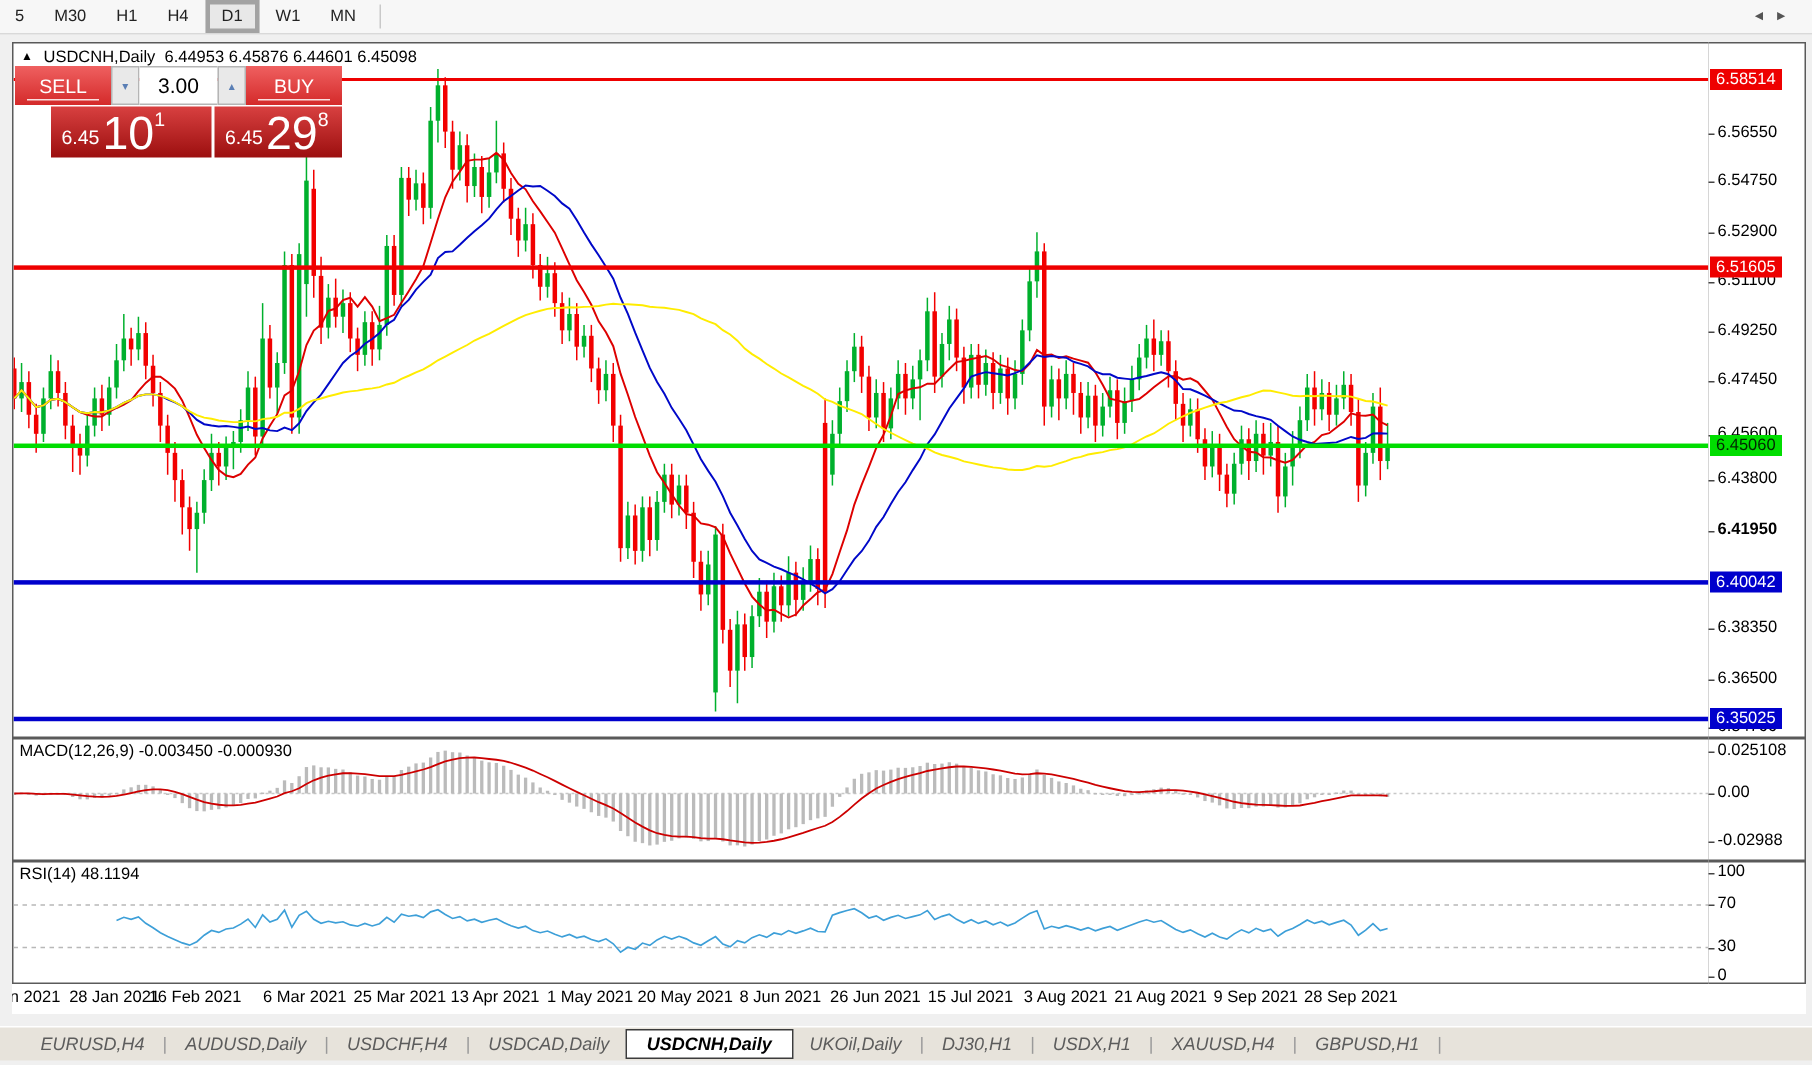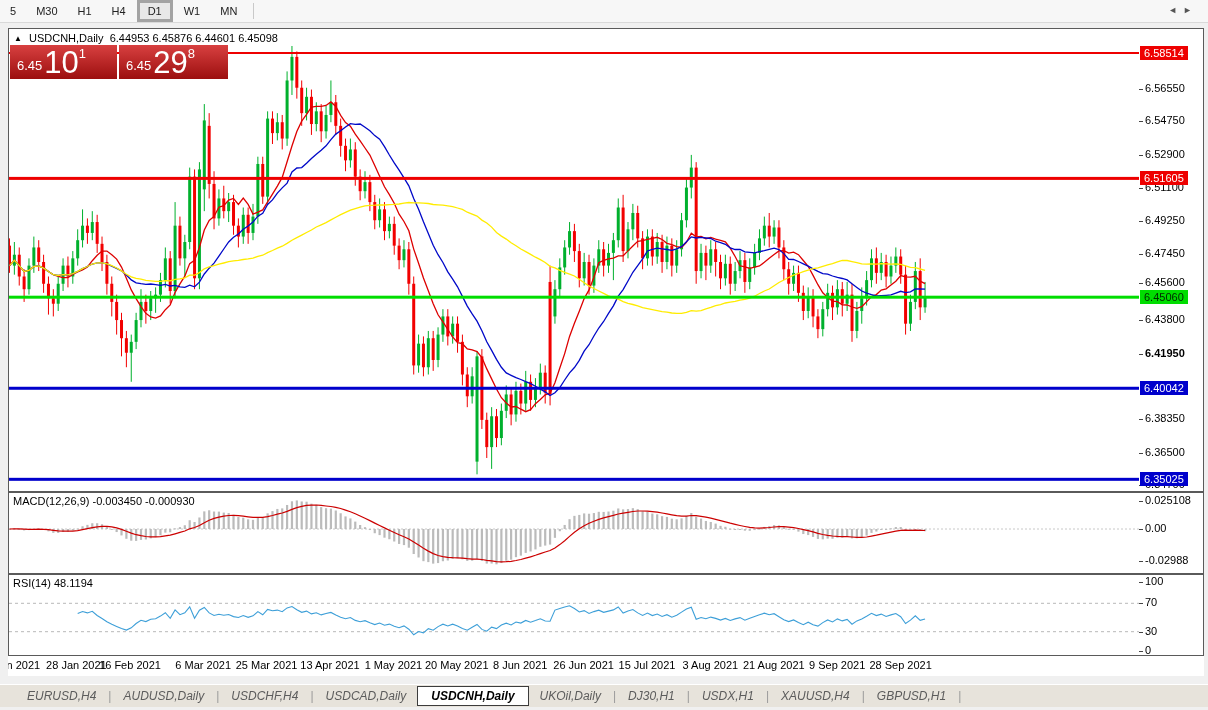--- a/index.html
+++ b/index.html
@@ -30,21 +30,21 @@
   #tradebox{position:absolute;left:10px;top:44px;z-index:9;width:218px;}
   #trow1{display:flex;height:26px;}
   .redbtn{
     background:linear-gradient(#ef6060,#d42a2a);color:#fff;font-size:13px;
     display:flex;align-items:center;justify-content:center;flex:0 0 64px;
     position:relative;cursor:pointer;
   }
   .redbtn:after{content:"";position:absolute;left:8px;right:8px;bottom:3px;height:1px;background:rgba(255,255,255,.85);}
   .spinbtn{flex:0 0 17px;background:#e9e9e9;border:1px solid #b5b5b5;display:flex;align-items:center;justify-content:center;font-size:8px;color:#5a7fb5;cursor:pointer;}
   #vol{flex:1;background:#fff;border-top:1px solid #b5b5b5;border-bottom:1px solid #b5b5b5;display:flex;align-items:center;justify-content:center;font-size:14px;color:#000;}
-  #trow2{display:flex;margin-top:1px;height:34px;}
+  #trow2{display:flex;margin-top:1px;height:34px;padding-left:24px;}
   .bigbox{background:linear-gradient(#d84040,#9c0f0f);color:#fff;display:flex;align-items:flex-end;padding:0 5px 3px 7px;cursor:pointer;}
   .bigbox.sell{flex:0 0 95px;margin-right:2px;}
   .bigbox.buy{flex:1;}
   .bp-small{font-size:13px;margin:0 2px 3px 0;}
   .bp-big{font-size:31px;line-height:27px;}
   .bp-sup{font-size:13px;margin-bottom:15px;}
   
   #datestrip{position:absolute;left:8px;top:656px;width:1196px;height:20px;background:#fff;font-size:11px;color:#000;overflow:hidden;}
   .dlabel{position:absolute;top:3px;transform:translateX(-50%);white-space:nowrap;}
   
@@ -463,21 +463,21 @@
       <rect x="0" y="448.82535000000007" width="1130" height="3" fill="#0000cc"></rect>
     </svg>
   </div>
 <div class="axis" id="main-axis" style="left:1139px;top:28px;width:64px;height:462px;">
     <div class="ytick" style="top: 52.6466px;">6.56550</div>
     <div class="ytick" style="top: 85.3166px;">6.54750</div>
     <div class="ytick" style="top: 118.894px;">6.52900</div>
     <div class="ytick" style="top: 151.564px;">6.51100</div>
     <div class="ytick" style="top: 185.142px;">6.49250</div>
     <div class="ytick" style="top: 217.812px;">6.47450</div>
-    <div class="ytick" style="top: 247px;">6.45600</div>
+    <div class="ytick" style="top: 254px;">6.45600</div>
     <div class="ytick" style="top: 284.059px;">6.43800</div>
     <div class="ytick" style="top: 317.637px; font-weight: bold;">6.41950</div>
     <div class="ytick" style="top: 382.977px;">6.38350</div>
     <div class="ytick" style="top: 416.554px;">6.36500</div>
     <div class="ytick" style="top: 449.224px;">6.34700</div>
     <div class="badge" style="top: 17px; background: rgb(238, 0, 0); color: rgb(255, 255, 255);">6.58514</div>
     <div class="badge" style="top: 142.398px; background: rgb(238, 0, 0); color: rgb(255, 255, 255);">6.51605</div>
     <div class="badge" style="top: 261.19px; background: rgb(0, 221, 0); color: rgb(0, 41, 0);">6.45060</div>
     <div class="badge" style="top: 352.267px; background: rgb(0, 0, 204); color: rgb(255, 255, 255);">6.40042</div>
     <div class="badge" style="top: 443.325px; background: rgb(0, 0, 204); color: rgb(255, 255, 255);">6.35025</div>
@@ -486,20 +486,27 @@
 <div id="symline">
   <span class="tri">▲</span>
   <span>USDCNH,Daily</span>&nbsp;
   <span>6.44953</span>
   <span>6.45876</span>
   <span>6.44601</span>
   <span>6.45098</span>
 </div>
 
 <div id="tradebox">
+  <div id="trow1">
+    <div class="redbtn">SELL</div>
+    <div class="spinbtn">▾</div>
+    <div id="vol">3.00</div>
+    <div class="spinbtn">▴</div>
+    <div class="redbtn">BUY</div>
+  </div>
   <div id="trow2">
     <div class="bigbox sell">
       <span class="bp-small">6.45</span>
       <span class="bp-big">10</span>
       <span class="bp-sup">1</span>
     </div>
     <div class="bigbox buy">
       <span class="bp-small">6.45</span>
       <span class="bp-big">29</span>
       <span class="bp-sup">8</span>

